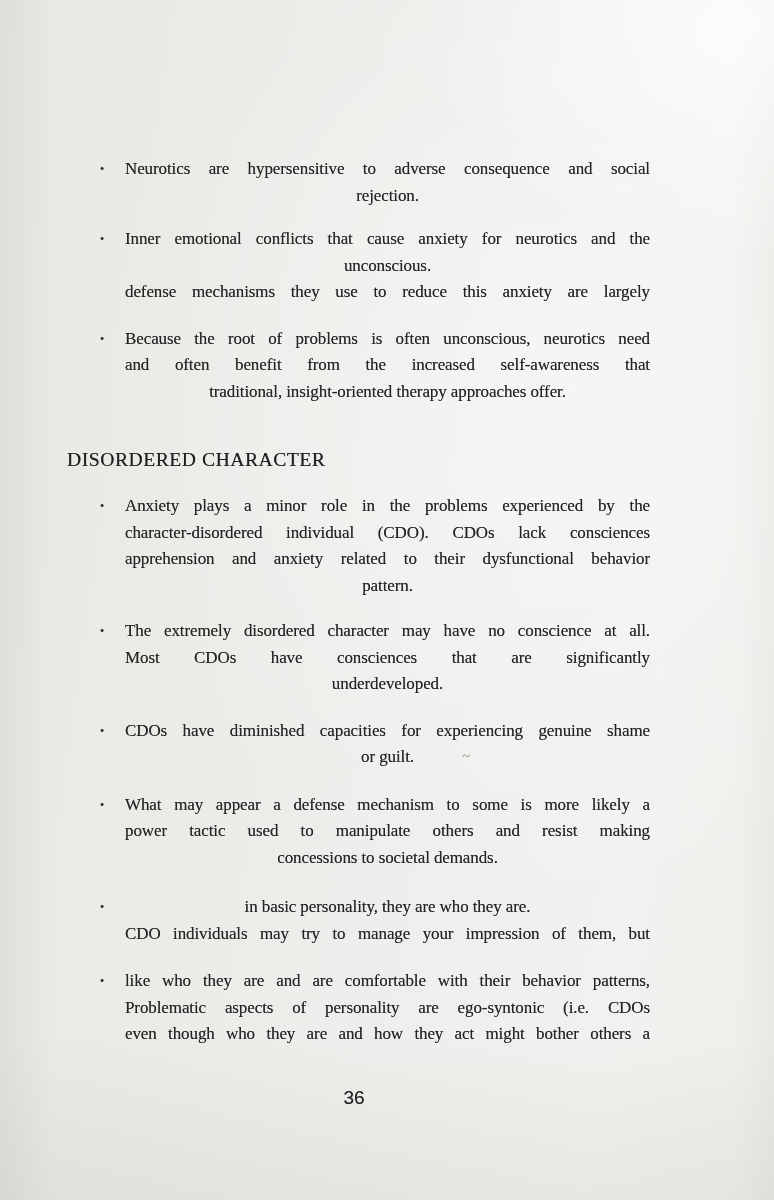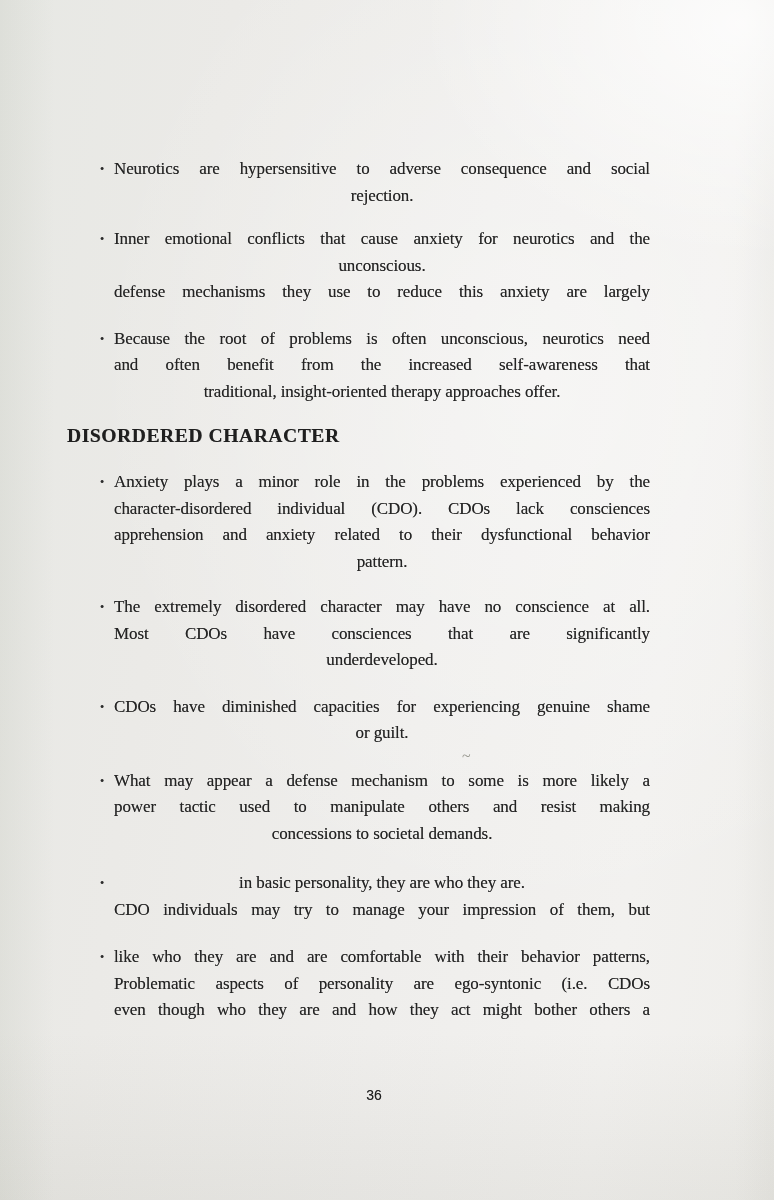--- a/index.html
+++ b/index.html
@@ -47,54 +47,55 @@
     width: 10px;
     font-size: 12px;
     line-height: 26.5px;
     text-align: left;
     color: #2c2c2c;
   }
   .line {
     height: 26.5px;
     line-height: 26.5px;
     overflow: hidden;
+    margin-left: 11px;
   }
   .line.just { text-align: justify; }
   .line.just::after { content: ""; display: inline-block; width: 100%; height: 0; }
   .line.last { text-align: center; }
 
   #list1 li:nth-child(1) { margin-bottom: 17px; }
   #list1 li:nth-child(2) { margin-bottom: 20px; }
   #list1 li:nth-child(3) { margin-bottom: 0; }
 
   h2.section-heading {
-    margin: 19px 0 21px -47px;
+    margin: 43px 0 21px -47px;
     font-size: 19.5px;
-    font-weight: 700;
+    font-weight: 400;
     line-height: 24px;
     letter-spacing: 0.6px;
     color: #1f1f1f;
     text-shadow: 0.3px 0 0.5px rgba(30,30,30,0.6);
   }
 
   #list2 li:nth-child(1) { margin-bottom: 19px; }
   #list2 li:nth-child(2) { margin-bottom: 20px; }
   #list2 li:nth-child(3) { margin-bottom: 21px; }
   #list2 li:nth-child(4) { margin-bottom: 23px; }
   #list2 li:nth-child(5) { margin-bottom: 21px; }
   #list2 li:nth-child(6) { margin-bottom: 0; }
 
   .folio {
     position: absolute;
-    left: 352px;
+    left: 332px;
     top: 1087px;
     width: 44px;
     text-align: center;
     font-family: "Liberation Sans", sans-serif;
-    font-size: 14px;
+    font-size: 19px;
     color: #222222;
     text-shadow: 0 0 0.4px rgba(35,35,35,0.5);
   }
   .scan-artifact {
     position: absolute;
     left: 462px;
     top: 748px;
     font-size: 16px;
     line-height: 16px;
     color: #98988f;

